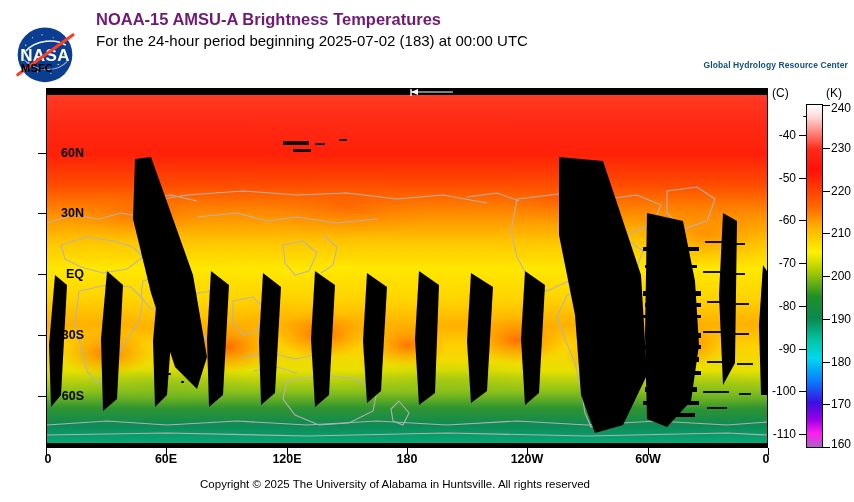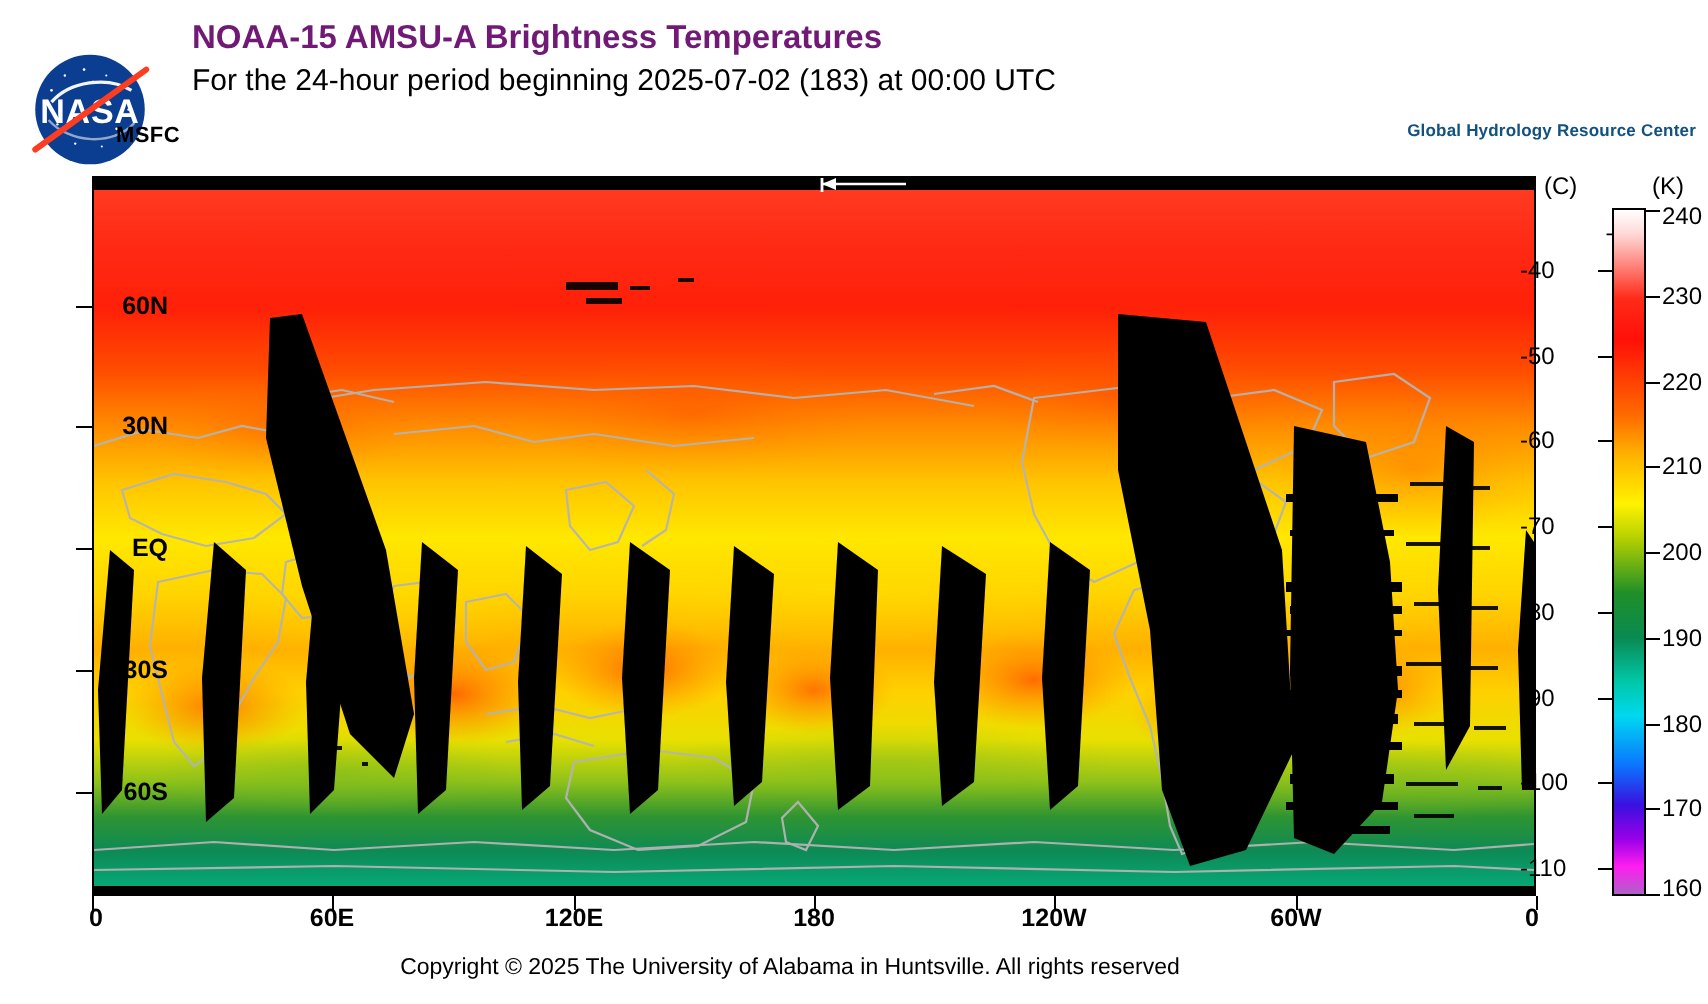--- a/index.html
+++ b/index.html
@@ -5,21 +5,21 @@
   html,body{margin:0;padding:0;}
   body{
     width:854px;height:502px;background:#ffffff;
     font-family:"Liberation Sans",sans-serif;
     overflow:hidden;position:relative;
   }
   #root{position:absolute;left:0;top:0;width:854px;height:502px;}
 
   
   .nasa-logo{position:absolute;left:8px;top:20px;width:74px;height:74px;}
-  .msfc-label{position:absolute;left:16px;top:62px;width:74px;text-align:right;
+  .msfc-label{position:absolute;left:0;top:62px;width:74px;text-align:center;
     font-size:11px;font-weight:bold;color:#000;letter-spacing:.2px;}
   .titleblock{position:absolute;left:96px;top:8px;width:600px;}
   .title1{font-size:16.5px;font-weight:bold;color:#701a75;line-height:22px;white-space:nowrap;}
   .title2,.title3{font-size:15px;color:#000;line-height:22px;white-space:nowrap;}
 
   .ghrc{position:absolute;left:686px;top:6px;width:162px;height:72px;}
   .ghrc-sub{position:absolute;left:686px;top:60px;width:162px;text-align:right;
     font-size:8.5px;color:#13517e;font-weight:bold;letter-spacing:.1px;white-space:nowrap;}
 
   
@@ -57,21 +57,21 @@
       #0a8a52 62.5%,
       #00c8a8 69%,
       #00d8f0 74%,
       #0a78ff 81%,
       #3a10e0 87%,
       #9a00e8 92%,
       #ff1ef0 96%,
       #b060c8 100%);}
   .cbtick-l{position:absolute;left:799px;width:7px;height:1px;background:#000;}
   .cbtick-r{position:absolute;left:823px;width:7px;height:1px;background:#000;}
-  .cblab-l{position:absolute;left:760px;width:36px;text-align:left;
+  .cblab-l{position:absolute;left:760px;width:36px;text-align:right;
     font-size:12px;color:#000;transform:translateY(-50%);}
   .cblab-r{position:absolute;left:831px;font-size:12px;color:#000;transform:translateY(-50%);}
 
   
   .copyright{position:absolute;left:0;top:478px;width:790px;text-align:center;
     font-size:11.5px;color:#000;}
 
   .arrow-mark{position:absolute;left:360px;top:-1px;width:48px;height:8px;}
 </style>
 </head>

